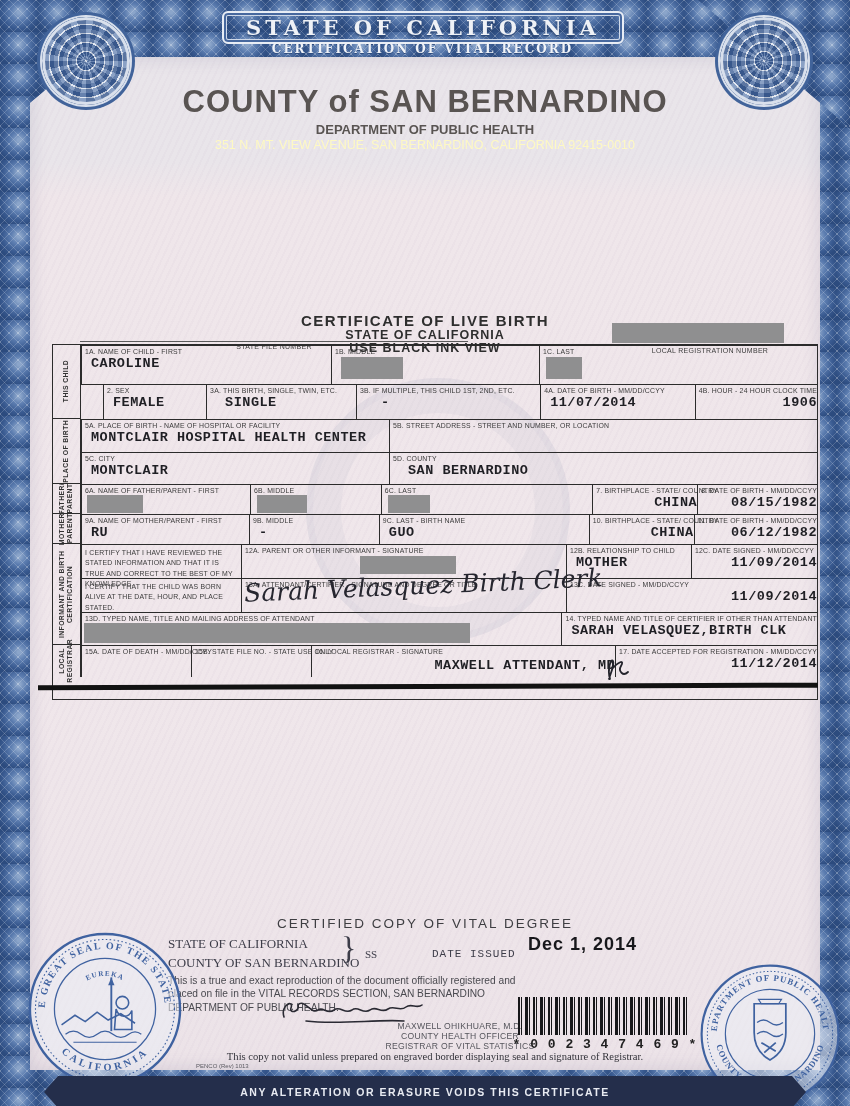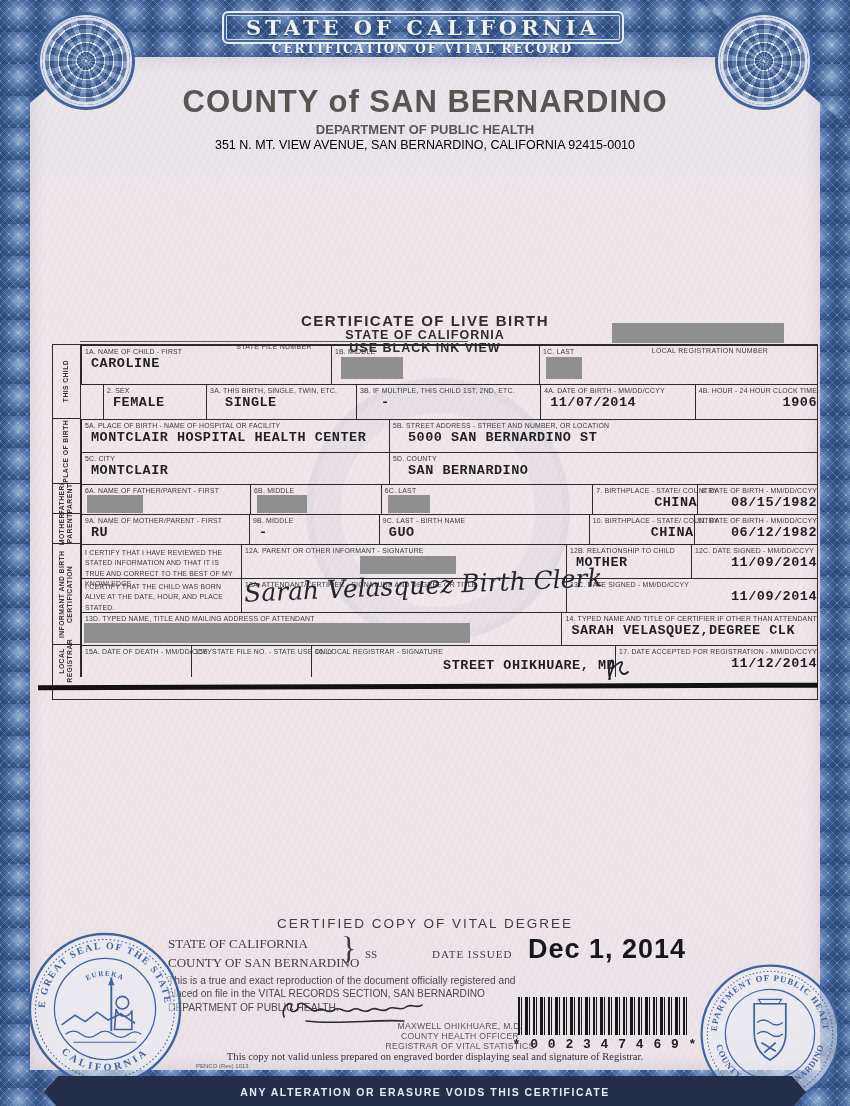--- a/index.html
+++ b/index.html
@@ -40,21 +40,21 @@
     display:flex;align-items:center;justify-content:center;}
   .banner-title{font-family:"DejaVu Serif",serif;font-weight:bold;font-size:21px;letter-spacing:4px;
     color:#eef1f6;text-shadow:0 1px 0 #2c4b7e,0 2px 2px rgba(0,0,0,.25);white-space:nowrap;}
   .banner-sub{position:absolute;left:255px;top:42px;width:335px;text-align:center;
     font-family:"DejaVu Serif",serif;font-weight:bold;font-size:12px;letter-spacing:2px;color:#f0f3f8;
     text-shadow:0 1px 0 #2c4b7e;}
   
   .h-county{position:absolute;left:0;top:84px;width:100%;text-align:center;font-size:31px;font-weight:bold;
     color:#595452;letter-spacing:1px;}
   .h-dept{position:absolute;left:0;top:122px;width:100%;text-align:center;font-size:13px;font-weight:bold;color:#595452;}
-  .h-addr{position:absolute;left:0;top:138px;width:100%;text-align:center;font-size:12.5px;color:#000000;}
+  .h-addr{position:absolute;left:0;top:138px;width:100%;text-align:center;font-size:12.5px;color:#fef9c3;}
   
   .ft1{position:absolute;left:0;top:312px;width:100%;text-align:center;font-size:15px;font-weight:bold;color:#2e2e2e;letter-spacing:1.5px;}
   .ft2{position:absolute;left:0;top:328px;width:100%;text-align:center;font-size:12.5px;font-weight:bold;color:#2e2e2e;letter-spacing:1px;}
   .ft3{position:absolute;left:0;top:341px;width:100%;text-align:center;font-size:12.5px;font-weight:bold;color:#2e2e2e;letter-spacing:1px;}
   .sfn-line{position:absolute;left:80px;top:341px;width:388px;border-top:1px solid #5a5a5a;}
   .sfn-label{position:absolute;left:80px;top:343px;width:388px;text-align:center;font-size:7px;color:#3c3c3c;letter-spacing:.3px;}
   .lrn-box{position:absolute;left:612px;top:323px;width:172px;height:20px;}
   .lrn-line{position:absolute;left:606px;top:345px;width:208px;border-top:1px solid #5a5a5a;}
   .lrn-label{position:absolute;left:606px;top:347px;width:208px;text-align:center;font-size:7px;color:#3c3c3c;letter-spacing:.3px;}
   
@@ -76,22 +76,22 @@
   .red{display:inline-block;background:#8f8f90;}
   .sig13a{position:absolute;left:2px;top:-8px;font-family:"DejaVu Serif",serif;font-style:italic;font-size:25px;
       color:#26262f;transform:rotate(-2.5deg);white-space:nowrap;letter-spacing:0px;}
   .blackline{position:absolute;left:38px;top:684px;width:780px;height:5px;background:#121212;transform:rotate(-.2deg);}
   .regmark{position:absolute;left:604px;top:655px;}
   
   .ccvr{position:absolute;left:0;top:916px;width:100%;text-align:center;font-size:13.5px;color:#3e3e42;letter-spacing:2px;}
   .sc-block{position:absolute;left:168px;top:935px;font-family:"Liberation Serif",serif;font-size:13px;color:#3c3c48;line-height:1.45;}
   .brace{position:absolute;left:341px;top:930px;font-family:"Liberation Serif",serif;font-size:32px;font-weight:300;color:#3c3c48;}
   .ss{position:absolute;left:365px;top:948px;font-family:"Liberation Serif",serif;font-size:11px;color:#3c3c48;}
-  .dil{position:absolute;left:432px;top:948px;font-family:Liberation Serif, serif;font-size:11px;letter-spacing:1px;color:#3c3c48;}
-  .div{position:absolute;left:528px;top:934px;font-size:27px;font-weight:bold;color:#17171b;letter-spacing:1px;}
+  .dil{position:absolute;left:432px;top:948px;font-family:Liberation Mono, monospace;font-size:11px;letter-spacing:1px;color:#3c3c48;}
+  .div{position:absolute;left:528px;top:934px;font-size:18px;font-weight:bold;color:#17171b;letter-spacing:1px;}
   .repro{position:absolute;left:168px;top:974px;width:352px;font-size:10.2px;color:#4a4a50;line-height:1.3;}
   .scribble{position:absolute;left:278px;top:997px;}
   .officer{position:absolute;left:340px;width:240px;text-align:center;font-size:8.6px;color:#55555c;letter-spacing:.3px;}
   .o1{top:1021px;} .o2{top:1031px;} .o3{top:1041px;}
   .validity{position:absolute;left:210px;top:1051px;width:450px;text-align:center;
       font-family:"Liberation Serif",serif;font-size:10.6px;color:#33333a;}
   .penco{position:absolute;left:196px;top:1063px;font-size:6px;color:#5a5a60;}
   .barcode{position:absolute;left:518px;top:997px;width:172px;height:38px;
     background:repeating-linear-gradient(90deg,#17171a 0 2px,rgba(0,0,0,0) 2px 3px,#17171a 3px 4px,
       rgba(0,0,0,0) 4px 7px,#17171a 7px 10px,rgba(0,0,0,0) 10px 11px,#17171a 11px 12px,rgba(0,0,0,0) 12px 15px);}
@@ -193,21 +193,20 @@
       </div>
     </div>
 
     <div class="frow" style="height:33px;">
       <div class="fc" style="width:308px;">
         <span class="fl">5A. PLACE OF BIRTH - NAME OF HOSPITAL OR FACILITY</span>
         <span class="fv">MONTCLAIR HOSPITAL HEALTH CENTER</span>
       </div>
       <div class="fc last">
         <span class="fl">5B. STREET ADDRESS - STREET AND NUMBER, OR LOCATION</span>
-        <span class="fv" style="padding-left:18px;">5000 SAN BERNARDINO ST</span>
       </div>
     </div>
 
     <div class="frow" style="height:32px;justify-content:space-between;">
       <div class="fc" style="width:308px;">
         <span class="fl">5C. CITY</span>
         <span class="fv">MONTCLAIR</span>
       </div>
       <div class="fc last">
         <span class="fl">5D. COUNTY</span>
@@ -293,36 +292,36 @@
       </div>
     </div>
 
     <div class="frow" style="height:33px;">
       <div class="fc" style="width:485px;">
         <span class="fl">13D. TYPED NAME, TITLE AND MAILING ADDRESS OF ATTENDANT</span>
         <span class="red" style="width:386px;height:20px;margin:1px 0 0 2px;"></span>
       </div>
       <div class="fc last">
         <span class="fl">14. TYPED NAME AND TITLE OF CERTIFIER IF OTHER THAN ATTENDANT</span>
-        <span class="fv">SARAH VELASQUEZ,DEGREE CLK</span>
+        <span class="fv">SARAH VELASQUEZ,BIRTH CLK</span>
       </div>
     </div>
 
     <div class="frow" style="height:32px;">
       <div class="fc" style="width:110px;">
         <span class="fl">15A. DATE OF DEATH - MM/DD/CCYY</span>
         <span class="fv"></span>
       </div>
       <div class="fc" style="width:120px;">
         <span class="fl">15B. STATE FILE NO. - STATE USE ONLY</span>
         <span class="fv"></span>
       </div>
       <div class="fc" style="width:325px;">
         <span class="fl">16. LOCAL REGISTRAR - SIGNATURE</span>
-        <span class="fv vc" style="margin-top:3px;">STREET OHIKHUARE, MD</span>
+        <span class="fv vc" style="margin-top:3px;">MAXWELL ATTENDANT, MD</span>
       </div>
       <div class="fc last">
         <span class="fl">17. DATE ACCEPTED FOR REGISTRATION - MM/DD/CCYY</span>
         <span class="fv vc">11/12/2014</span>
       </div>
     </div>
   </div>
 
   <svg class="regmark" width="26" height="28" viewBox="0 0 26 28">
     <path d="M6,24 C3,14 7,3 9,6 C11,9 6,20 5,24 M8,14 C14,7 21,4 17,11 C14,16 19,22 24,17" fill="none" stroke="#23232b" stroke-width="1.8" stroke-linecap="round"></path>

